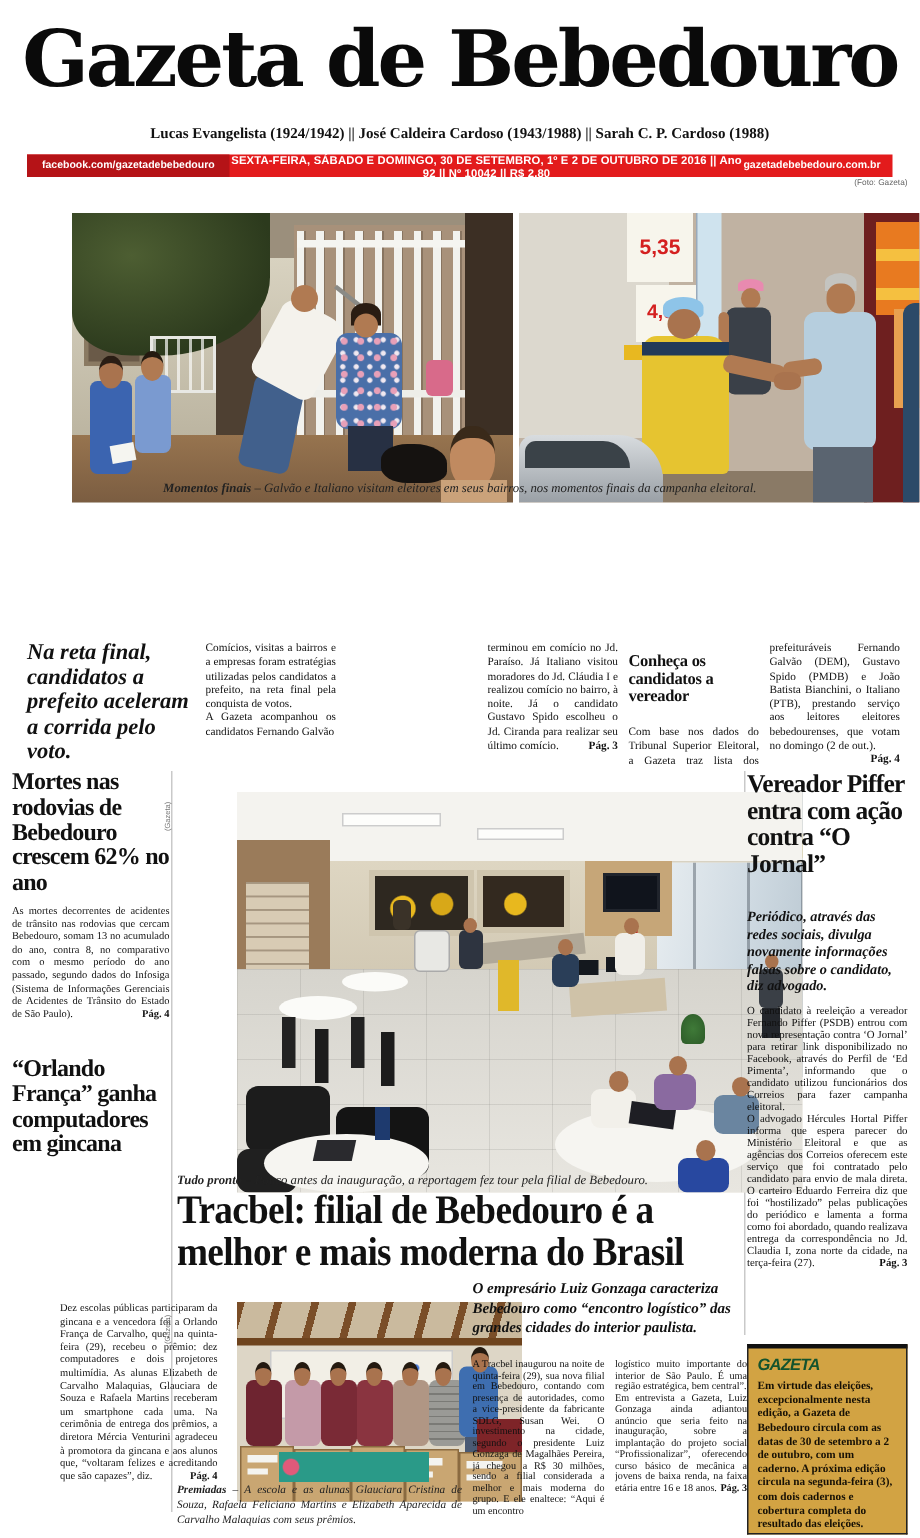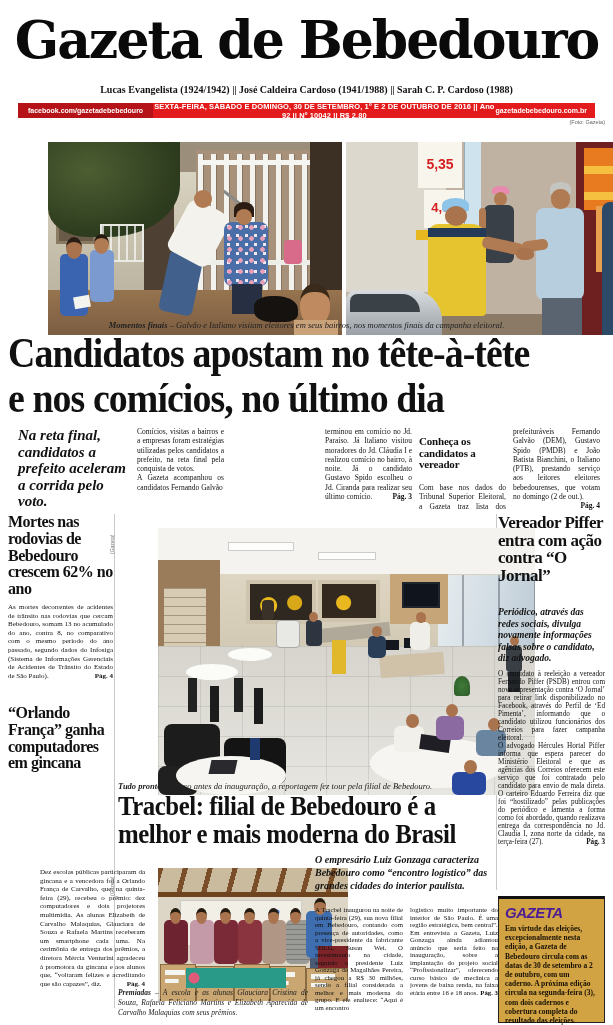--- a/index.html
+++ b/index.html
@@ -60,21 +60,21 @@
         font-size:6.8px;line-height:7.5px;text-align:justify;white-space:pre-line;}
   .t1{left:315px}.t2{left:410px}
   
   .sh3{position:absolute;left:498px;top:514px;width:108px;margin:0;font-weight:bold;
        font-size:17px;line-height:17.5px;letter-spacing:-0.5px;}
   .rdeck{left:498px;top:607px;width:108px;font-size:9.5px;line-height:11.6px;}
   .b-r{left:498px;top:670px;width:107px;height:222px;font-size:7.2px;line-height:8px;}
   .goldbox{position:absolute;left:498px;top:896px;width:107px;height:127px;box-sizing:border-box;
            background:#d2a343;border:1px solid #222;border-top:3px solid #111;padding:5px 6px;}
   .gbrand{font-family:"Liberation Sans",sans-serif;font-weight:bold;font-style:italic;
-          font-size:15px;letter-spacing:-0.5px;color:#4c1d95;}
+          font-size:11px;letter-spacing:-0.5px;color:#14532d;}
   .gtext{font-weight:bold;font-size:7.5px;line-height:9.2px;margin-top:3px;color:#161005;}
   
   .p1{left:8px;top:126px;width:294px;height:193px;}
   .p1-tree{left:0;top:0;width:132px;height:95px;border-radius:0 0 55% 30%;
            background:radial-gradient(ellipse at 30% 30%,#4d5e32,#2c3a1d 72%);}
   .p1-wall{left:0;top:30px;width:150px;height:118px;background:linear-gradient(#d8d2c0,#bcb5a1);}
   .p1-window{left:8px;top:58px;width:34px;height:38px;background:#6a5a48;border:3px solid #8a7a62;}
   .p1-door{left:96px;top:54px;width:30px;height:94px;background:#4e4032;}
   .p1-gatewall{left:148px;top:8px;width:116px;height:150px;background:#a8917a;}
   .p1-gate{left:150px;top:12px;width:112px;height:146px;
@@ -235,21 +235,21 @@
            background-image:radial-gradient(circle at 8% 50%,#e05a7a 5px,transparent 6px);}
   .p4-cloth{left:160px;top:78px;width:30px;height:26px;background:#7e2428;}
 </style>
 </head>
 <body>
 
 <div class="page">
 
   <header>
     <div class="nameplate">Gazeta de Bebedouro</div>
-    <div class="founders">Lucas Evangelista (1924/1942) || José Caldeira Cardoso (1941/1988) || Sarah C. P. Cardoso (1988)</div>
+    <div class="founders">Lucas Evangelista (1924/1942) || José Caldeira Cardoso (1943/1988) || Sarah C. P. Cardoso (1988)</div>
     <div class="redbar">
       <span class="fb">facebook.com/gazetadebebedouro</span>
       <span class="ed">SEXTA-FEIRA, SÁBADO E DOMINGO, 30 DE SETEMBRO, 1º E 2 DE OUTUBRO DE 2016 || Ano 92 || Nº 10042 || R$ 2,80</span>
       <span class="web">gazetadebebedouro.com.br</span>
     </div>
     <div class="fotocredit">(Foto: Gazeta)</div>
   </header>
 
   <figure class="photo p1">
     <div class="p1-wall"></div>
@@ -311,24 +311,20 @@
     <div class="p2-garm"></div>
       <div class="p2-shake"></div>
     <div class="p2-car"></div>
       <div class="p2-carw"></div>
   </figure>
 
   <figcaption class="cap" style="top:320px;left:0;width:613px;text-align:center;">
     <b>Momentos finais</b><span> – Galvão e Italiano visitam eleitores em seus bairros, nos momentos finais da campanha eleitoral.</span>
   </figcaption>
 
-  <h1 class="hl1">
-    <div class="hl1line">Candidatos apostam no tête-à-tête</div>
-    <div class="hl1line">e nos comícios, no último dia</div>
-  </h1>
 
   <div class="leaddeck">Na reta final, candidatos a prefeito aceleram a corrida pelo voto.</div>
   <div class="col c1"><span>Comícios, visitas a bairros e a empresas foram estratégias utilizadas pelos candidatos a prefeito, na reta final pela conquista de votos.
 A Gazeta acompanhou os candidatos Fernando Galvão</span></div>
   <div class="col c3"><span>terminou em comício no Jd. Paraíso. Já Italiano visitou moradores do Jd. Cláudia I e realizou comício no bairro, à noite. Já o candidato Gustavo Spido escolheu o Jd. Ciranda para realizar seu último comício.</span> <span class="pgref">Pág. 3</span></div>
   <div class="col c4">
     <div class="subhead">Conheça os candidatos a vereador</div>
     <span>Com base nos dados do Tribunal Superior Eleitoral, a Gazeta traz lista dos candidatos a vereador das coligações dos</span>
   </div>
   <div class="col c5"><span>prefeituráveis Fernando Galvão (DEM), Gustavo Spido (PMDB) e João Batista Bianchini, o Italiano (PTB), prestando serviço aos leitores eleitores bebedourenses, que votam no domingo (2 de out.).</span> <span class="pgref">Pág. 4</span></div>

